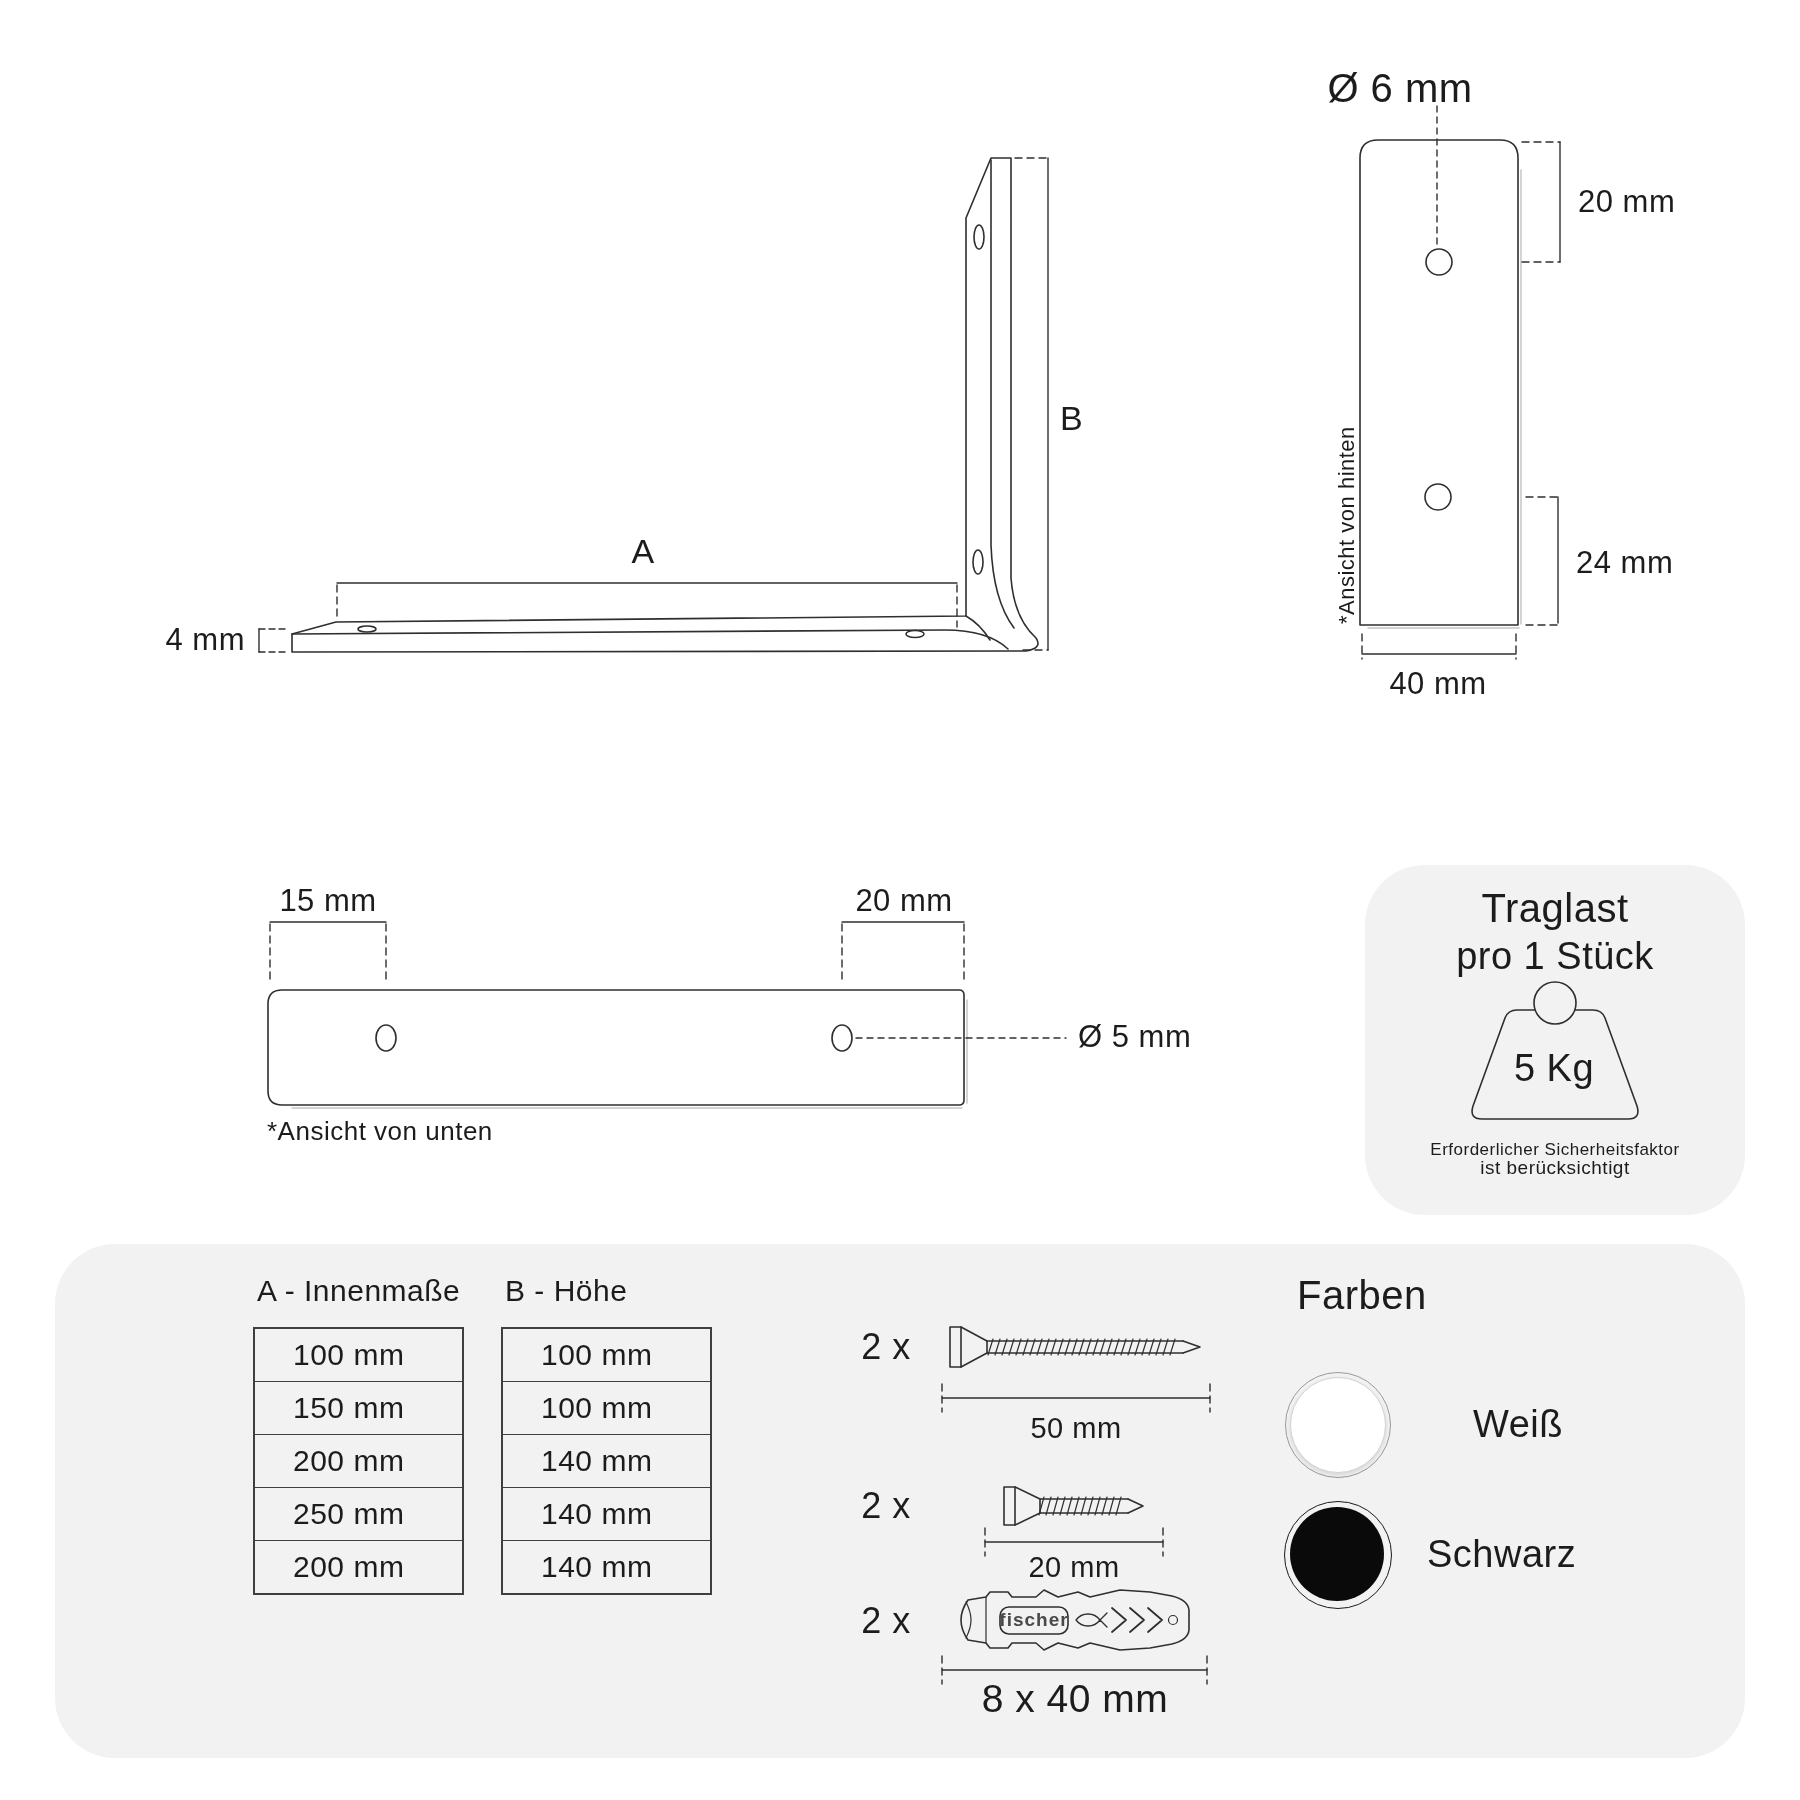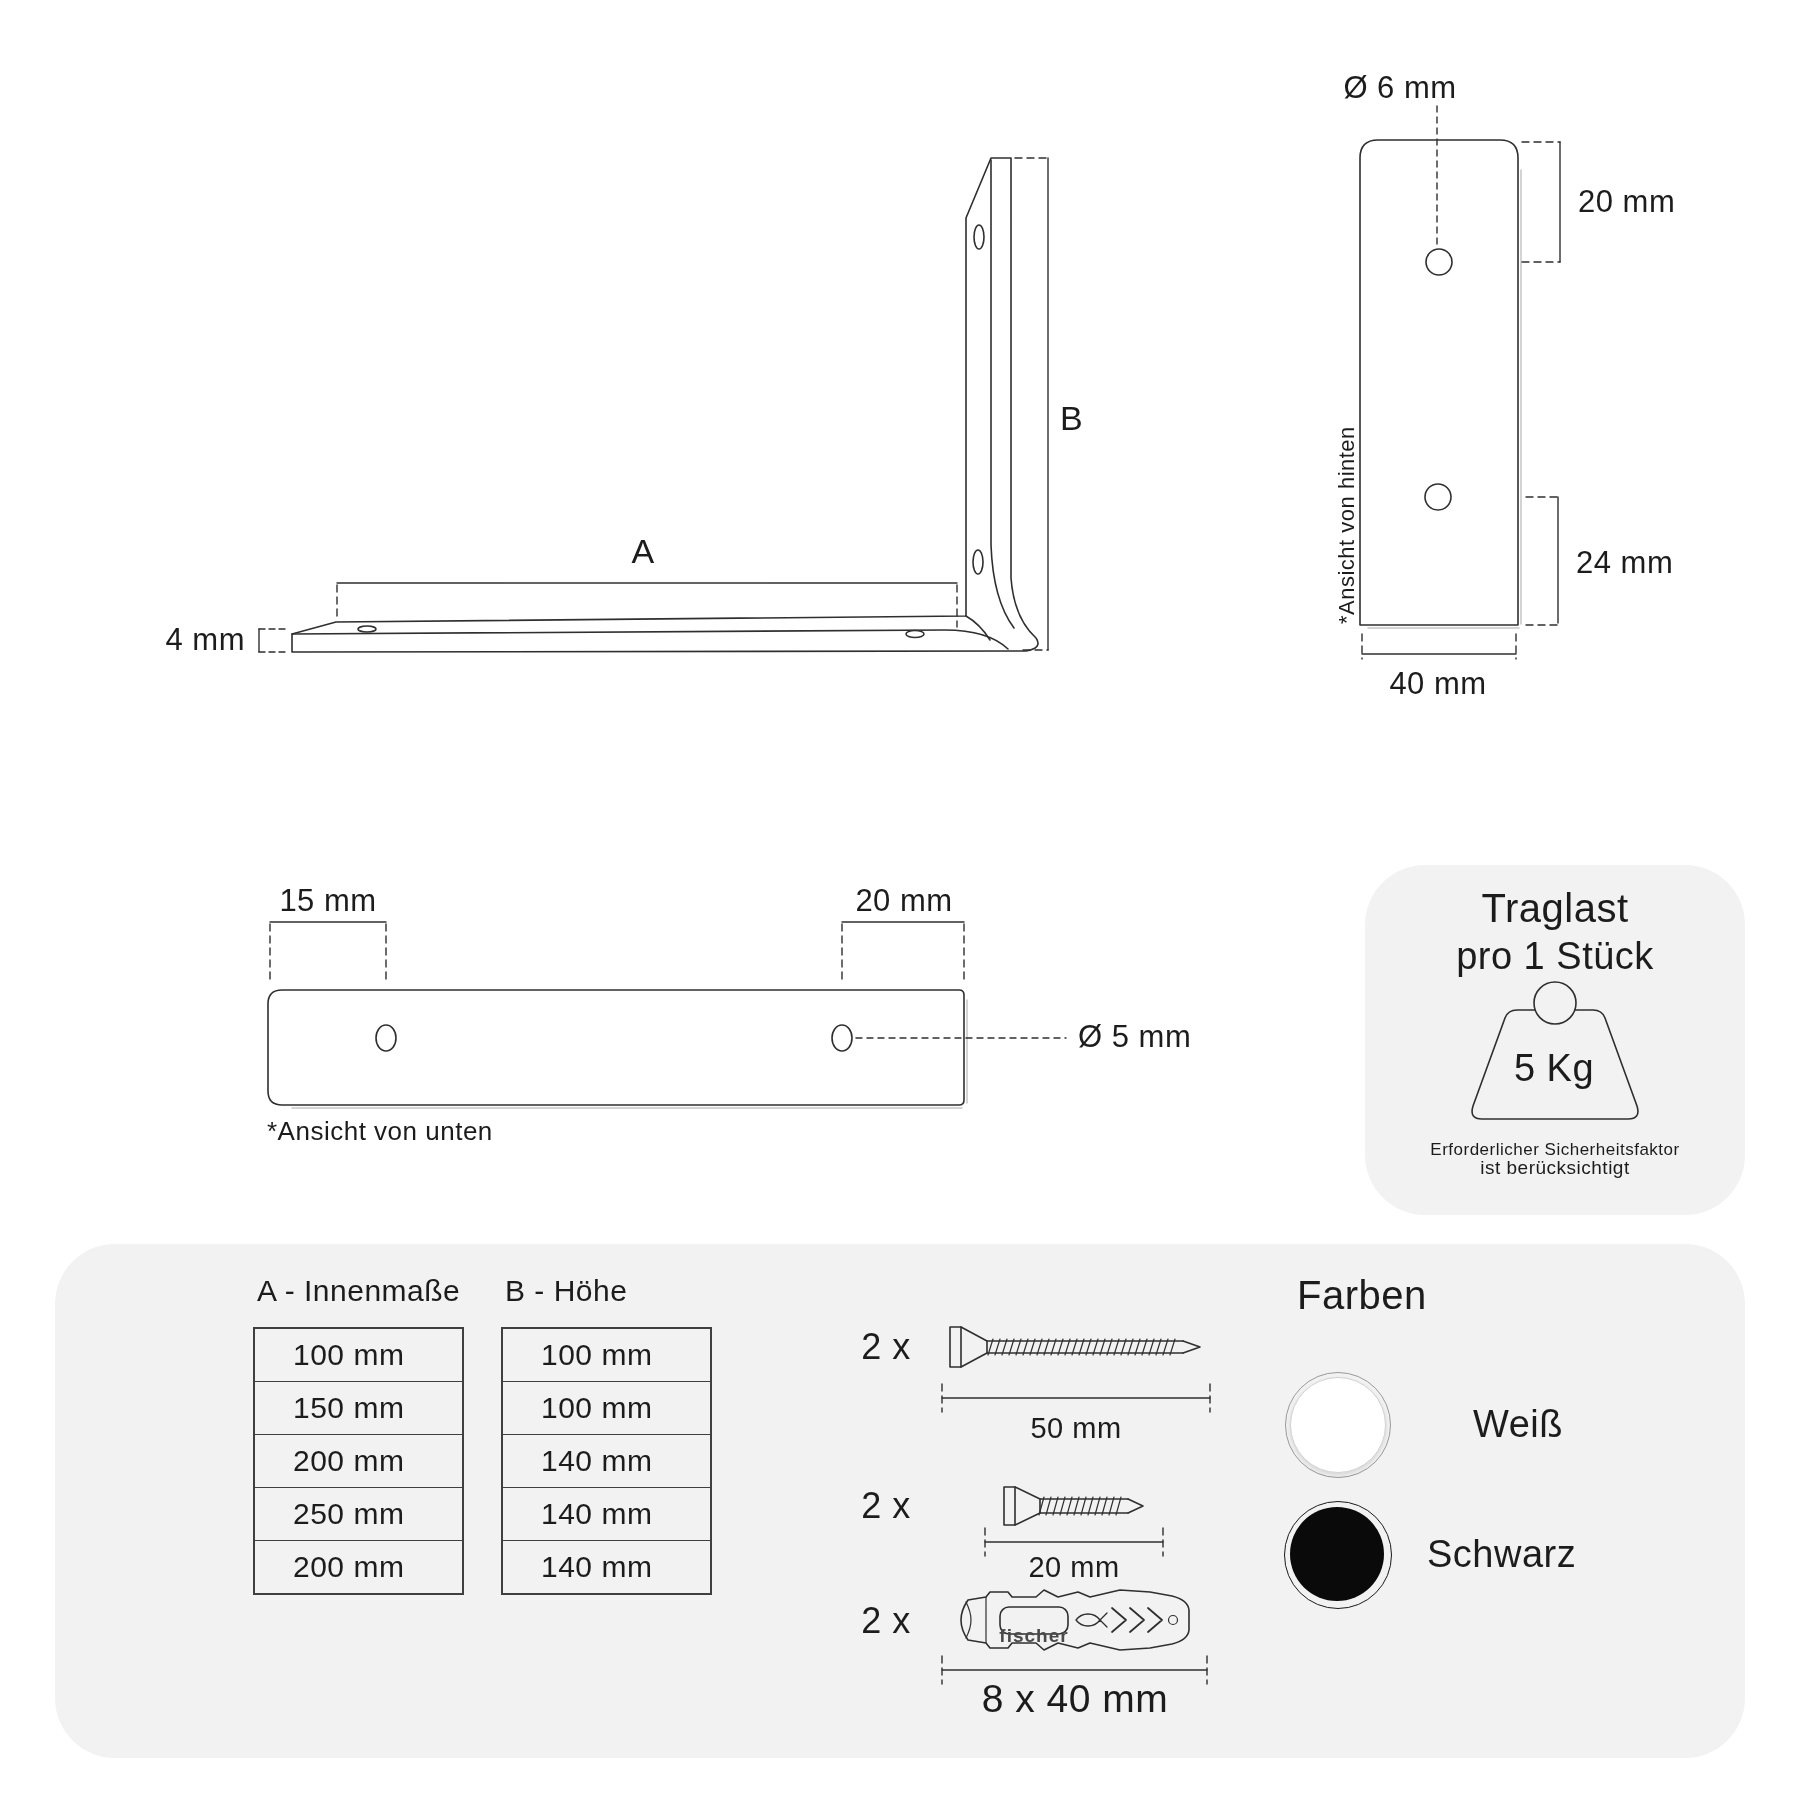--- a/index.html
+++ b/index.html
@@ -138,21 +138,21 @@
         <path d="M 942,1670 L 1207,1670"></path>
         <path d="M 942,1656 L 942,1684 M 1207,1656 L 1207,1684" stroke-dasharray="7 5"></path>
       </g>
     </g>
   </svg>
 
   <div class="lbl ctr" style="left:643px;top:551px;font-size:34px;">A</div>
   <div class="lbl vctr" style="left:1060px;top:418px;font-size:34px;">B</div>
   <div class="lbl vctr" style="left:140px;top:640px;width:105px;text-align:right;font-size:31px;">4 mm</div>
 
-  <div class="lbl ctr" style="left:1400px;top:88px;font-size:31px;">Ø 6 mm</div>
+  <div class="lbl ctr" style="left:1400px;top:88px;font-size:40px;">Ø 6 mm</div>
   <div class="lbl vctr" style="left:1578px;top:202px;font-size:31px;">20 mm</div>
   <div class="lbl vctr" style="left:1576px;top:563px;font-size:31px;">24 mm</div>
   <div class="lbl ctr" style="left:1438px;top:684px;font-size:31px;">40 mm</div>
   <div class="lbl rot" style="left:1334px;top:624px;font-size:22px;">*Ansicht von hinten</div>
 
   <div class="lbl ctr" style="left:328px;top:901px;font-size:31px;">15 mm</div>
   <div class="lbl ctr" style="left:904px;top:901px;font-size:31px;">20 mm</div>
   <div class="lbl vctr" style="left:1078px;top:1037px;font-size:31px;">Ø 5 mm</div>
   <div class="lbl vctr" style="left:267px;top:1131px;font-size:26px;">*Ansicht von unten</div>
 
@@ -178,21 +178,21 @@
     <div class="cell">140 mm</div>
     <div class="cell">140 mm</div>
     <div class="cell">140 mm</div>
   </div>
 
   <div class="lbl ctr" style="left:886px;top:1347px;font-size:36px;">2 x</div>
   <div class="lbl ctr" style="left:1076px;top:1428px;font-size:29px;">50 mm</div>
   <div class="lbl ctr" style="left:886px;top:1506px;font-size:36px;">2 x</div>
   <div class="lbl ctr" style="left:1074px;top:1567px;font-size:29px;">20 mm</div>
   <div class="lbl ctr" style="left:886px;top:1621px;font-size:36px;">2 x</div>
-  <div class="lbl ctr" style="left:1034px;top:1620px;font-size:19px;font-weight:bold;color:#4a4a4a;letter-spacing:1px;margin-top:16px;">fischer</div>
+  <div class="lbl ctr" style="left:1034px;top:1620px;font-size:19px;font-weight:bold;color:#4a4a4a;letter-spacing:1px;">fischer</div>
   <div class="lbl ctr" style="left:1075px;top:1699px;font-size:39px;">8 x 40 mm</div>
 
   <div class="lbl vctr" style="left:1297px;top:1295px;font-size:40px;">Farben</div>
 
   <div class="swatch-outer" style="left:1285px;top:1372px;width:104px;height:104px;border:1px solid #9a9a9a;"></div>
   <div class="swatch-inner" style="left: 1290px; top: 1377px; width: 94px; height: 94px; border: 1px solid rgb(210, 210, 210); box-shadow: rgba(0, 0, 0, 0.12) 0px 2px 4px; background: rgb(255, 255, 255);"></div>
   <div class="lbl vctr" style="left:1427px;top:1424px;font-size:38px;margin-left:46px;">Weiß</div>
 
   <div class="swatch-outer" style="left:1284px;top:1501px;width:106px;height:106px;border:1.5px solid #1a1a1a;"></div>
   <div class="swatch-inner" style="left: 1290px; top: 1507px; width: 94px; height: 94px; background: rgb(10, 10, 10);"></div>

